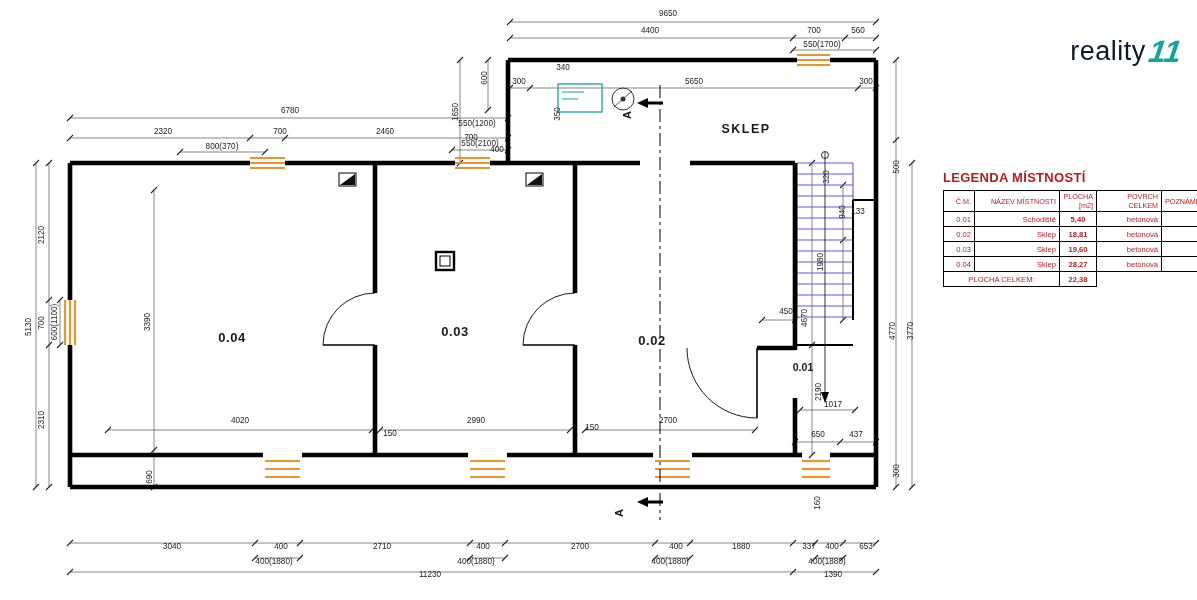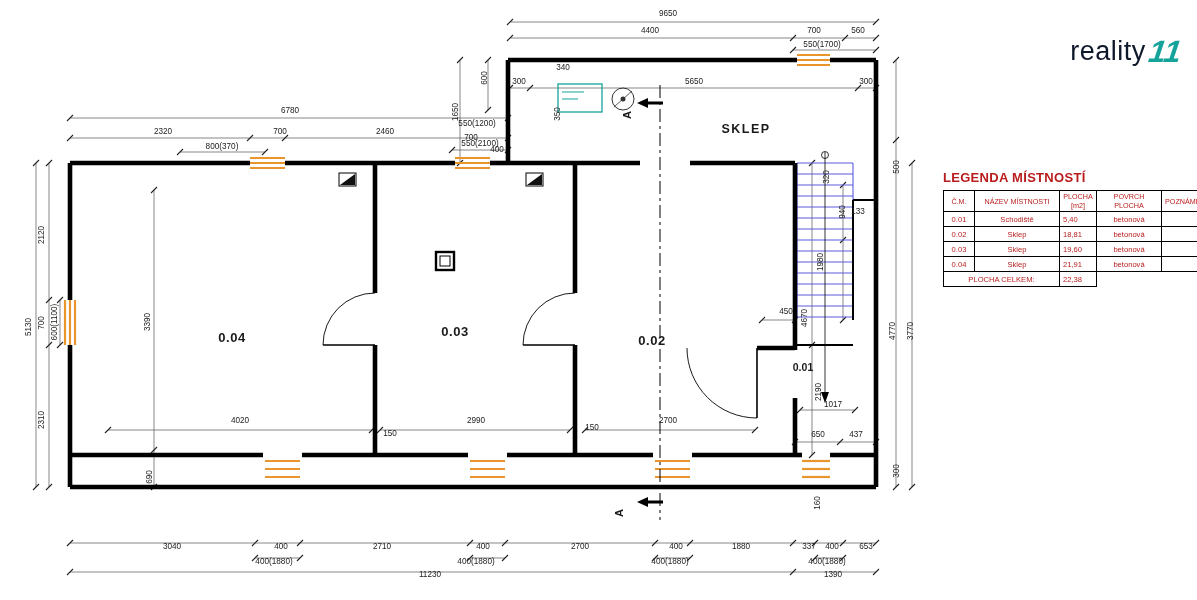--- a/index.html
+++ b/index.html
@@ -21,25 +21,25 @@
   .section{stroke:#000;stroke-width:1;stroke-dasharray:13 4 3 4;fill:none;}
   
   .logo{position:absolute;top:36px;right:16px;display:flex;align-items:center;gap:3px;}
   .logo-text{font-size:27px;color:#0f172a;letter-spacing:.5px;line-height:1;}
   .logo-mark{color:#14a39a;font-size:31px;font-weight:700;font-style:italic;
              transform:skewX(-8deg);line-height:1;}
   
   .legend{position:absolute;left:943px;top:170px;width:242px;color:#b91c1c;}
   .legend-title{font-size:13px;font-weight:700;margin:0 0 5px 0;letter-spacing:.3px;}
   .legend table{border-collapse:collapse;font-size:7.6px;width:238px;table-layout:fixed;}
-  .legend th,.legend td{border:1px solid #000;padding:1px 3px;text-align:center;
+  .legend th,.legend td{border:1px solid #000;padding:1px 3px;text-align:right;
                         font-weight:400;vertical-align:middle;overflow:hidden;}
   .legend th{font-size:7.2px;height:16px;}
   .legend td{height:12px;}
-  .legend .num{text-align:left;}
+  .legend .num{text-align:center;font-weight:bold;}
   .legend .total-label{text-align:center;}
   .legend .noborder{border:none;}
   .c1{width:24px}.c2{width:78px}.c3{width:30px}.c4{width:58px}.c5{width:40px}
 </style>
 </head>
 <body>
 
 <div class="page">
 
   <svg id="plan-svg" width="935" height="600" viewBox="0 0 935 600">
@@ -347,21 +347,21 @@
   </div>
 
   <div class="legend">
     <div class="legend-title">LEGENDA MÍSTNOSTÍ</div>
     <table>
       <thead>
         <tr>
           <th class="c1">Č.M.</th>
           <th class="c2">NÁZEV MÍSTNOSTI</th>
           <th class="c3">PLOCHA [m2]</th>
-          <th class="c4">POVRCH PLOCHA</th>
+          <th class="c4">POVRCH CELKEM</th>
           <th class="c5">POZNÁMKA</th>
         </tr>
       </thead>
       <tbody>
         <tr>
           <td>0.01</td>
           <td>Schodiště</td>
           <td class="num">5,40</td>
           <td>betonová</td>
           <td></td>
@@ -376,21 +376,21 @@
         <tr>
           <td>0.03</td>
           <td>Sklep</td>
           <td class="num">19,60</td>
           <td>betonová</td>
           <td></td>
         </tr>
         <tr>
           <td>0.04</td>
           <td>Sklep</td>
-          <td class="num">21,91</td>
+          <td class="num">28,27</td>
           <td>betonová</td>
           <td></td>
         </tr>
       </tbody>
       <tfoot>
         <tr>
           <td colspan="2" class="total-label">PLOCHA CELKEM:</td>
           <td class="num">22,38</td>
           <td class="noborder"></td>
           <td class="noborder"></td>

